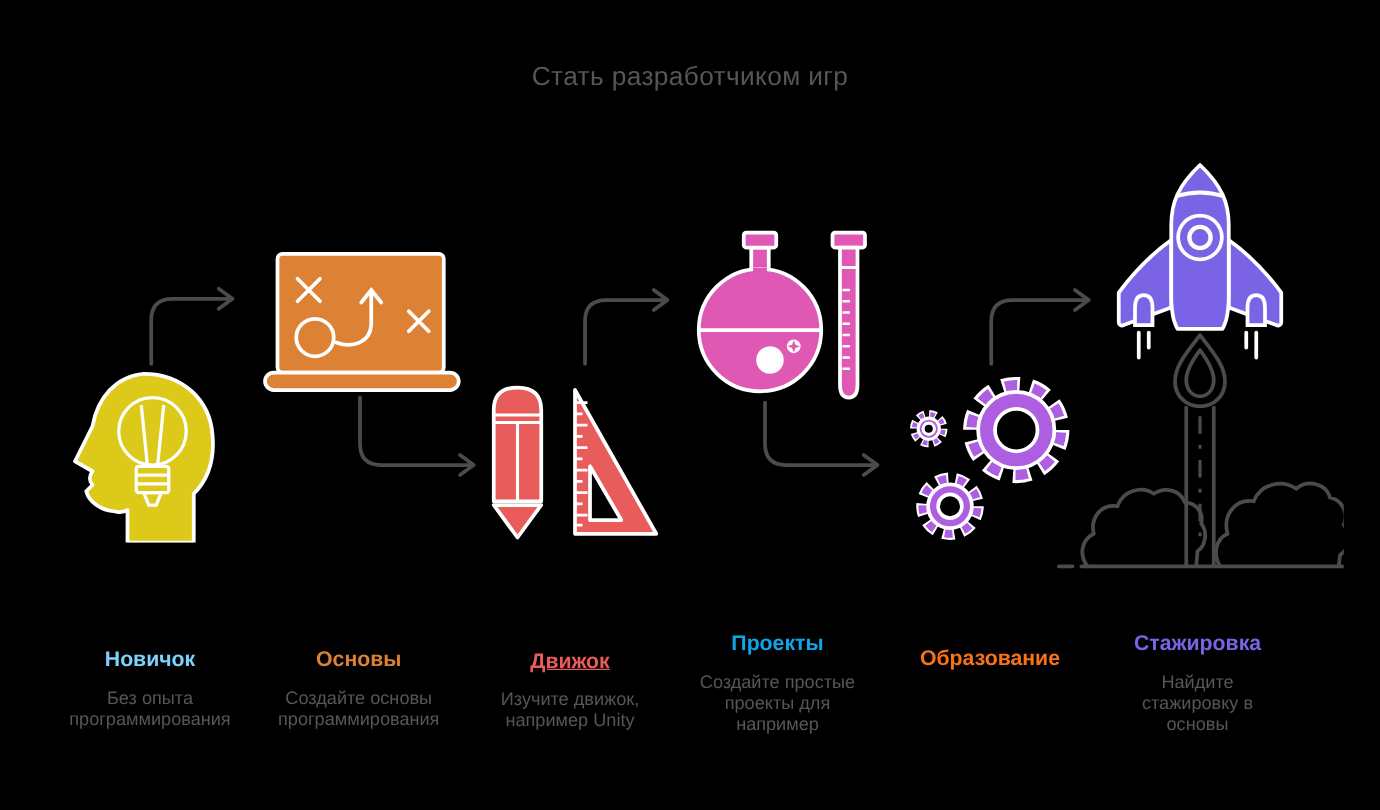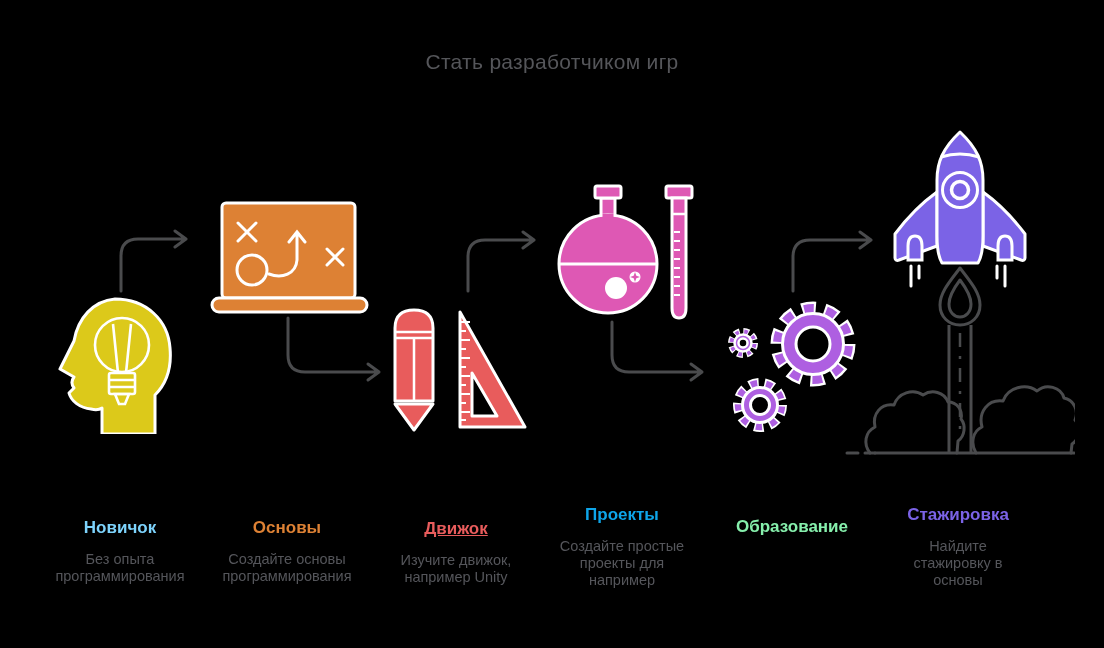--- a/index.html
+++ b/index.html
@@ -149,21 +149,21 @@
     <div class="step-desc">Изучите движок,
 например Unity</div>
   </div>
   <div class="step" style="left:552px;top:505px;width:140px">
     <div class="step-label" style="color: #0ea5e9;">Проекты</div>
     <div class="step-desc">Создайте простые
 проекты для
 например</div>
   </div>
   <div class="step" style="left:727px;top:517px;width:130px">
-    <div class="step-label" style="color: #86efac;">Образование</div>
+    <div class="step-label" style="color: #f97316;">Образование</div>
   </div>
   <div class="step" style="left:898px;top:505px;width:120px">
     <div class="step-label" style="color: rgb(123, 99, 230);">Стажировка</div>
     <div class="step-desc">Найдите
 стажировку в
 основы</div>
   </div>
 
 </div>
 

